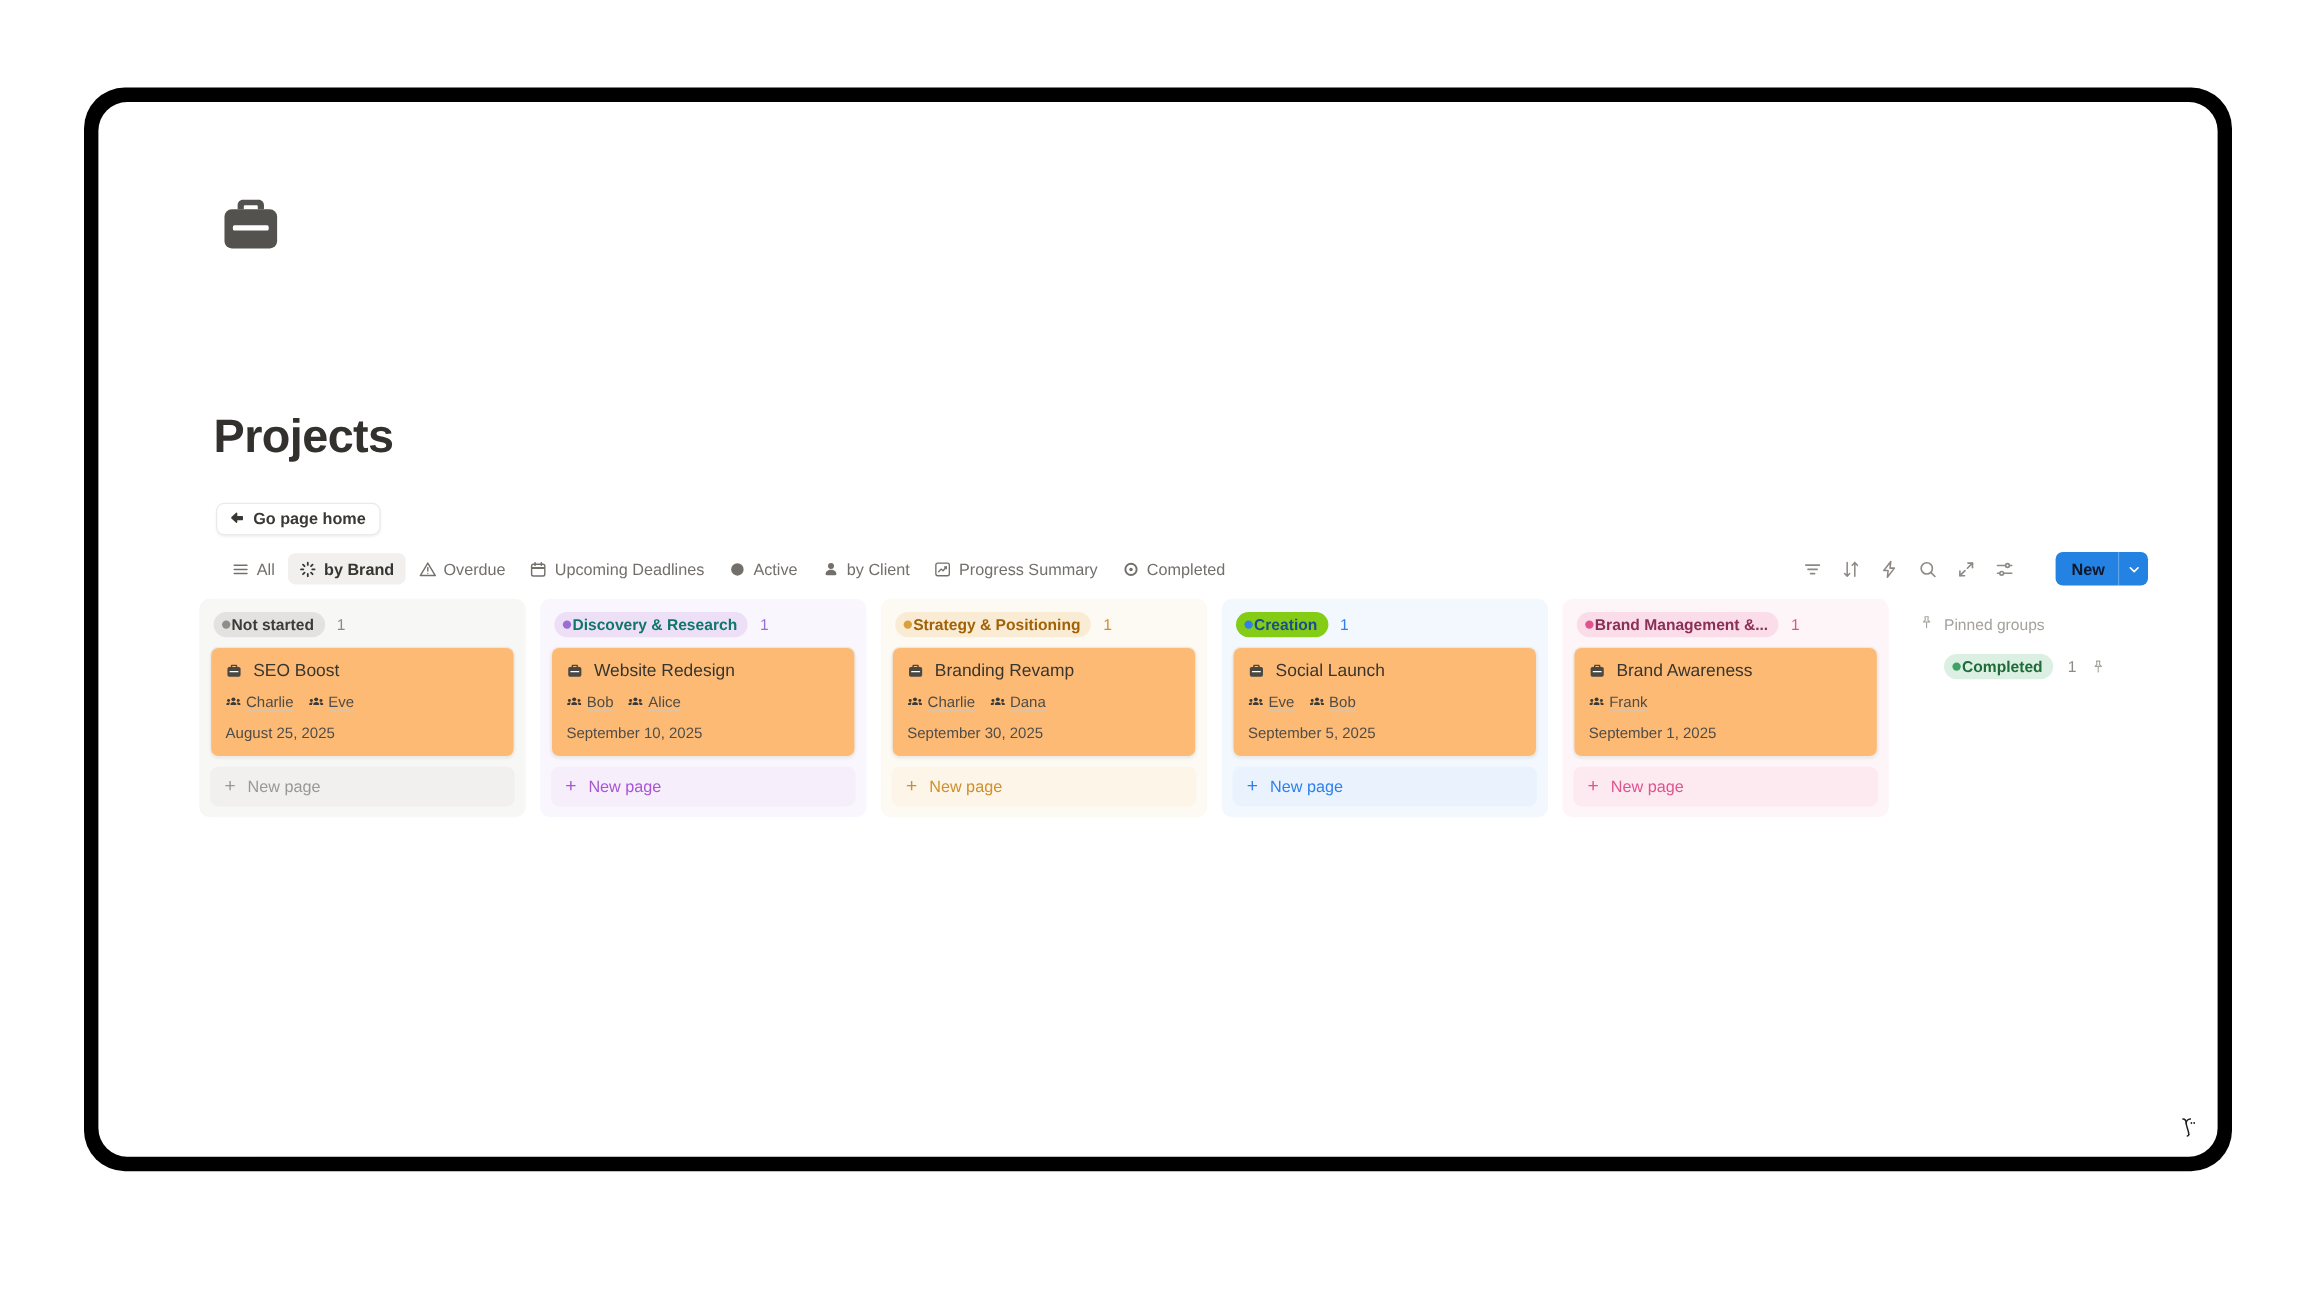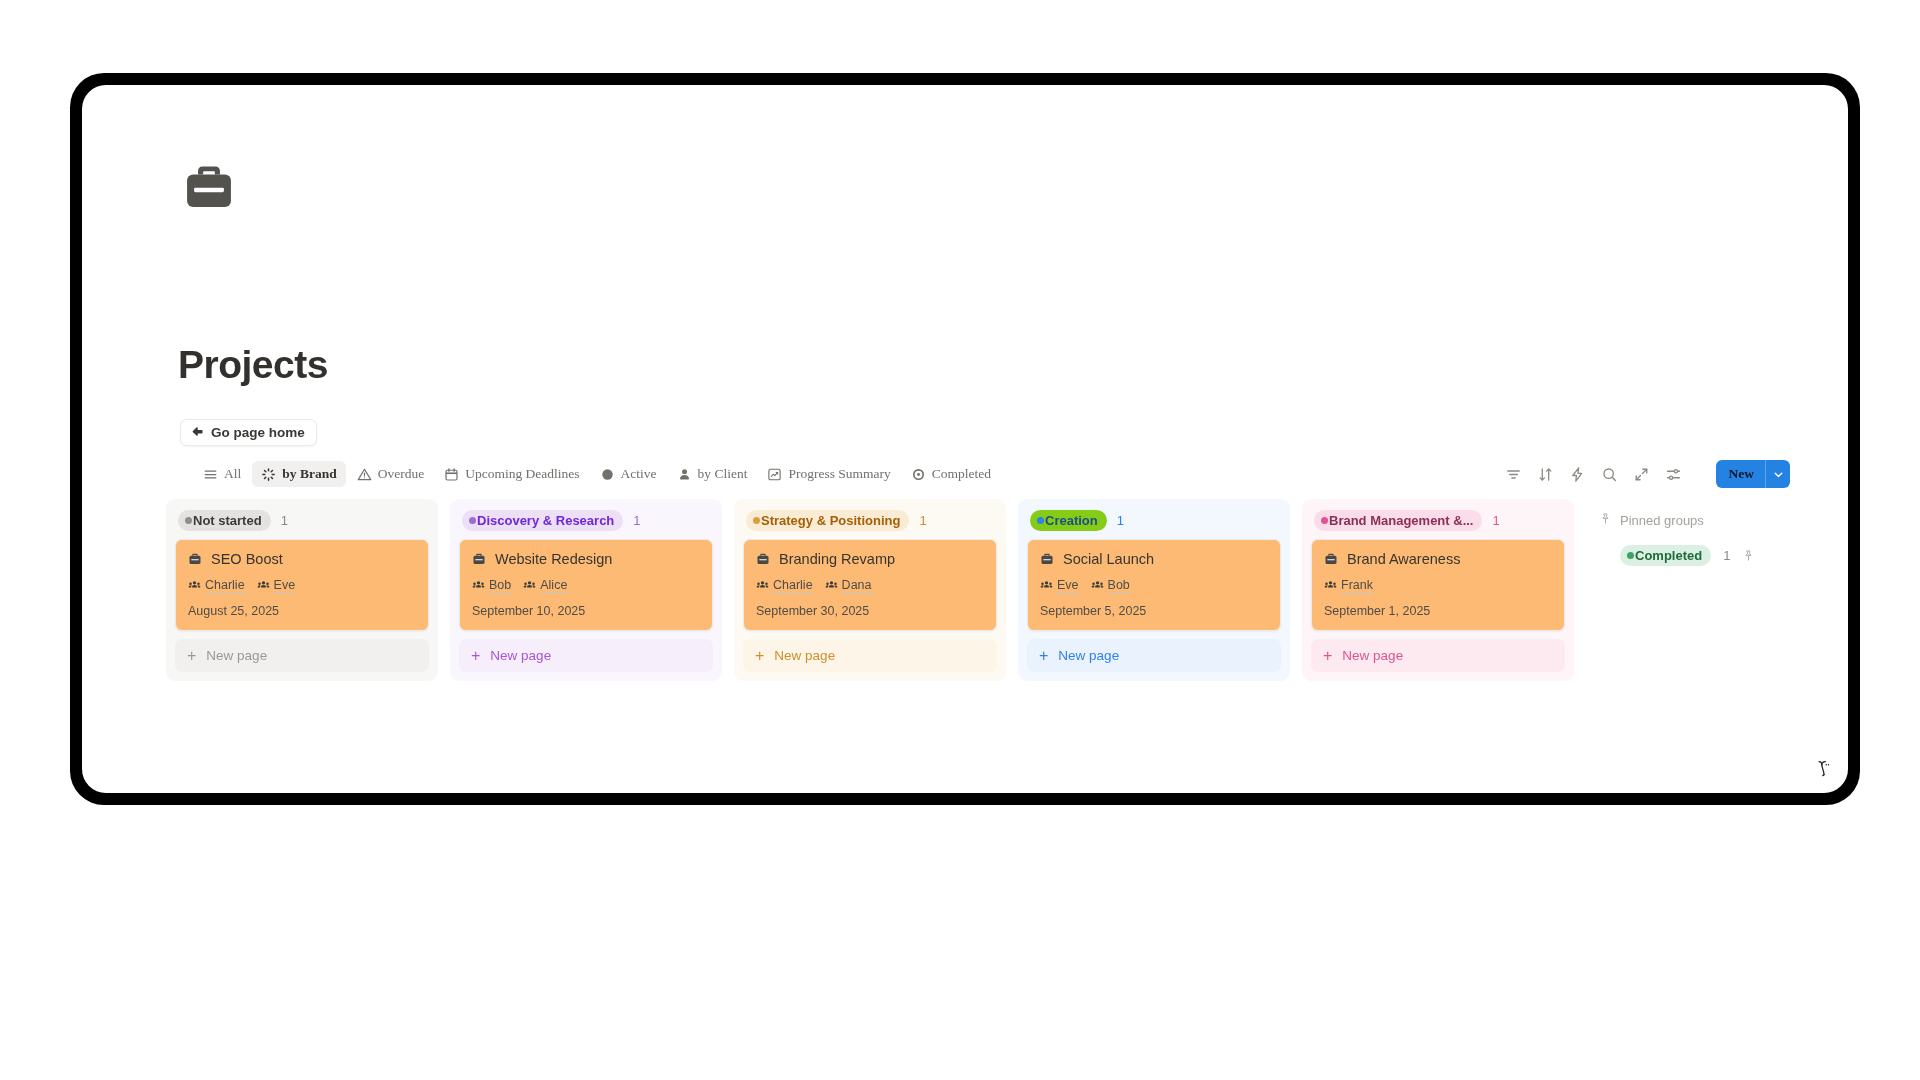--- a/index.html
+++ b/index.html
@@ -7,21 +7,21 @@
     width: 1920px; height: 1080px;
     background: #ffffff;
     font-family: "Liberation Sans", sans-serif;
     overflow: hidden;
   }
 
   
   #device-frame {
     position: absolute;
     left: 70px; top: 73px;
-    width: 1790px; height: 732px;
+    width: 1790px; height: 903px;
     background: #000000;
     border-radius: 34px;
     padding: 12px;
   }
   #viewport {
     width: 100%; height: 100%;
     background: #ffffff;
     border-radius: 24px;
     position: relative;
     overflow: hidden;
@@ -58,23 +58,23 @@
     font-weight: 600;
     color: #3a3835;
     cursor: pointer;
     white-space: nowrap;
   }
   #go-back-home svg { width: 15px; height: 15px; flex: none; }
 
   
   #tabbar {
     position: absolute;
-    left: 112px; right: 58px; top: 372px;
+    left: 102px; right: 58px; top: 372px;
     height: 34px;
-    display: flex; align-items: center; font-family: Liberation Serif, serif;
+    display: flex; align-items: center;
   }
   #tabs { display: flex; align-items: center; gap: 2px; }
   .tab {
     display: flex; align-items: center; gap: 6px;
     height: 26px;
     padding: 0 9px;
     border-radius: 6px;
     font-size: 13.5px;
     color: #73706c;
     cursor: pointer;
@@ -430,21 +430,21 @@
             </div>
             <div class="card-date">August 25, 2025</div>
           </div>
           <div class="new-page" style="background: rgb(241, 240, 238); color: rgb(155, 152, 148);">
             <span class="plus">+</span>
             <span>New page</span>
           </div>
         </div>
         <div class="column" style="background: rgb(250, 246, 253);">
           <div class="col-head">
-            <span class="col-pill" style="background:#eddff5;color:#6d28d9">
+            <span class="col-pill" style="background:#eddff5;color:#0f766e">
               <span class="col-dot" style="background:#9a6dd7"></span>
               <span>Discovery &amp; Research</span>
             </span>
             <span class="col-count" style="color:#9a6dd7">1</span>
           </div>
           <div class="card">
             <div class="card-title">
               <span class="brief">
                 <svg viewBox="0 0 24 24" fill="currentColor">
                   <path d="M9.2 3.2h5.6c1.1 0 1.9.9 1.9 1.9v1.5h-2.2V5.6c0-.2-.2-.4-.4-.4h-4.2c-.2 0-.4.2-.4.4v1h-2.2V5.1c0-1 .8-1.9 1.9-1.9z"></path>

